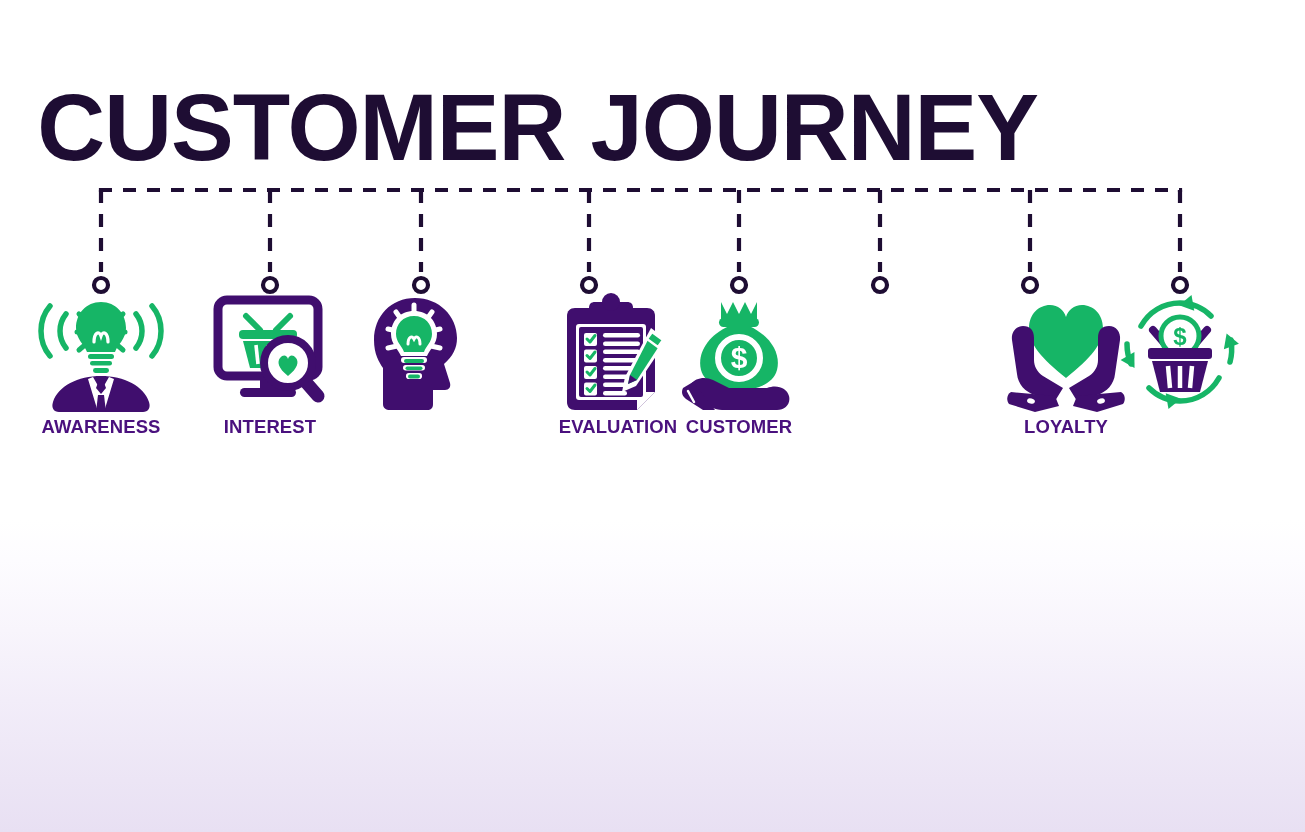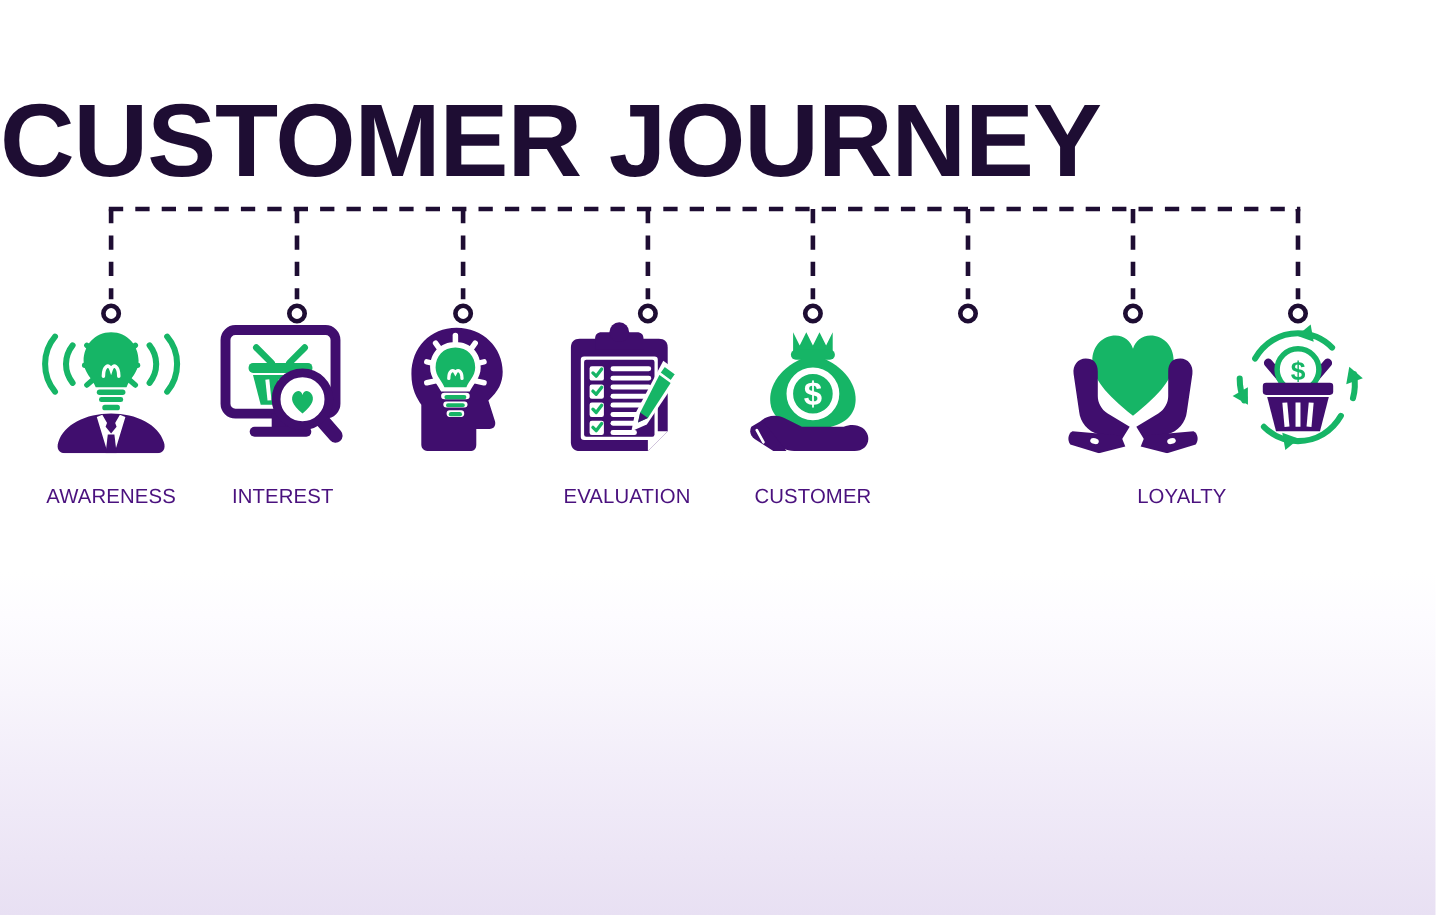--- a/index.html
+++ b/index.html
@@ -27,21 +27,21 @@
         #e8e0f3 832px);
     overflow: hidden;
   }
 
   
   #title {
     position: absolute;
     left: 0;
     top: 78px;
     width: 1038px;
-    text-align: left;
+    text-align: right;
     font-family: "Liberation Sans", sans-serif;
     font-weight: 700;
     font-size: 94px;
     line-height: 100px;
     letter-spacing: -1px;
     color: #1e0d33;
     white-space: nowrap;
     -webkit-font-smoothing: antialiased;
   }
 
@@ -63,23 +63,23 @@
     margin-left: -85px;
     text-align: center;
   }
   .step .icon-box {
     height: 120px;
     display: flex;
     align-items: flex-end;
     justify-content: center;
   }
   .step .step-label {
-    margin-top: 28px;
+    margin-top: 4px;
     font-family: "Liberation Sans", sans-serif;
-    font-weight: 400;
+    font-weight: 700;
     font-size: 18.5px;
     letter-spacing: 0.1px;
     color: #4a117e;
     white-space: nowrap;
   }
   .step.wide { width: 240px; margin-left: -120px; }
 </style>
 </head>
 <body>
 
@@ -142,21 +142,21 @@
 
         <path d="M65,85 L73,99 L81,85 L86,87 L76,120 L70,120 L60,87 Z" fill="#ffffff"></path>
 
         <path d="M71,88 L75,88 L78,96 L73,102 L68,96 Z" fill="#400e6e"></path>
         <path d="M70,103 L76,103 L78,120 L68,120 Z" fill="#400e6e"></path>
       </svg>
     </div>
     <div class="step-label">AWARENESS</div>
   </div>
 
-  <div class="step" style="left:257px;">
+  <div class="step" style="left:270px;">
     <div class="icon-box">
       <svg width="128" height="120" viewBox="0 0 128 120">
 
         <rect x="12" y="8" width="100" height="76" rx="9" fill="none" stroke="#400e6e" stroke-width="9"></rect>
 
         <rect x="54" y="84" width="16" height="14" fill="#400e6e"></rect>
         <rect x="34" y="96" width="56" height="9" rx="4.5" fill="#400e6e"></rect>
 
         <g stroke="#16b566" stroke-width="6" stroke-linecap="round">
           <line x1="40" y1="24" x2="54" y2="38"></line>
@@ -208,21 +208,21 @@
         <path d="M45,24 C34,24 27,32 27,42 C27,50 33,54 35,60 L55,60 C57,54 63,50 63,42 C63,32 56,24 45,24 Z" fill="#16b566"></path>
         <rect x="35" y="67" width="20" height="4" rx="2" fill="#16b566"></rect>
         <rect x="36.5" y="74.5" width="17" height="3.5" rx="1.7" fill="#16b566"></rect>
         <rect x="39" y="82.5" width="12" height="4" rx="2" fill="#16b566"></rect>
 
         <path d="M39,52 C39,45 43,43 45,47 C47,43 51,45 51,52" fill="none" stroke="#ffffff" stroke-width="3" stroke-linecap="round"></path>
       </svg>
     </div>
   </div>
 
-  <div class="step wide" style="left:570px;">
+  <div class="step wide" style="left:618px;">
     <div class="icon-box">
       <svg width="118" height="120" viewBox="0 0 118 120">
 
         <path d="M16,16 L88,16 C93,16 96,19 96,24 L96,100 L78,118 L16,118 C11,118 8,115 8,110 L8,24 C8,19 11,16 16,16 Z" fill="#400e6e"></path>
 
         <path d="M96,100 L78,100 L78,118 Z" fill="#ffffff"></path>
 
         <path d="M36,10 L68,10 C72,10 74,12 74,16 L74,26 L30,26 L30,16 C30,12 32,10 36,10 Z" fill="#400e6e"></path>
         <circle cx="52" cy="10" r="9" fill="#400e6e"></circle>
 
@@ -278,21 +278,21 @@
                  C110,112 104,118 96,118 L44,118 C36,118 30,116 24,112 L10,102 Z" fill="#400e6e"></path>
 
         <path d="M2,96 C0,100 1,104 5,107 L22,118 L34,118 L12,90 Z" fill="#400e6e"></path>
         <line x1="7" y1="99" x2="13" y2="110" stroke="#ffffff" stroke-width="2.5" stroke-linecap="round"></line>
       </svg>
     </div>
     <div class="step-label">CUSTOMER</div>
   </div>
 
 
-  <div class="step" style="left:1030px;text-align:right;">
+  <div class="step" style="left:1066px;">
     <div class="icon-box">
       <svg width="126" height="120" viewBox="0 0 126 120">
 
         <path d="M63,86 C38,66 26,52 26,36 C26,22 36,13 47,13 C55,13 61,18 63,25
                  C65,18 71,13 79,13 C90,13 100,22 100,36 C100,52 88,66 63,86 Z" fill="#16b566"></path>
 
         <path d="M20,34 C13,34 8,40 9,48 L14,82 C15,92 22,100 32,103 L52,109 L60,96
                  L40,84 C34,80 31,74 31,68 L31,46 C31,38 27,34 20,34 Z" fill="#400e6e"></path>
 
         <path d="M8,100 C4,102 3,108 6,112 L32,120 L56,114 L52,104 Z" fill="#400e6e"></path>

